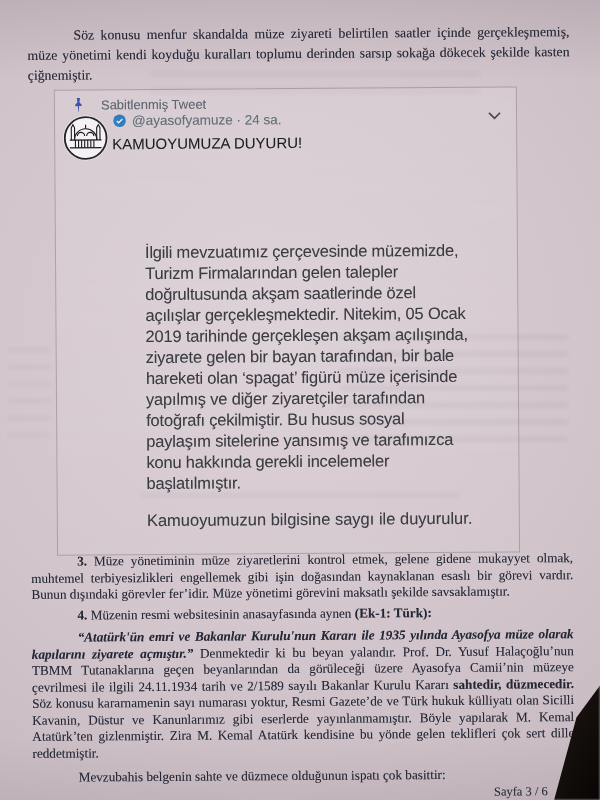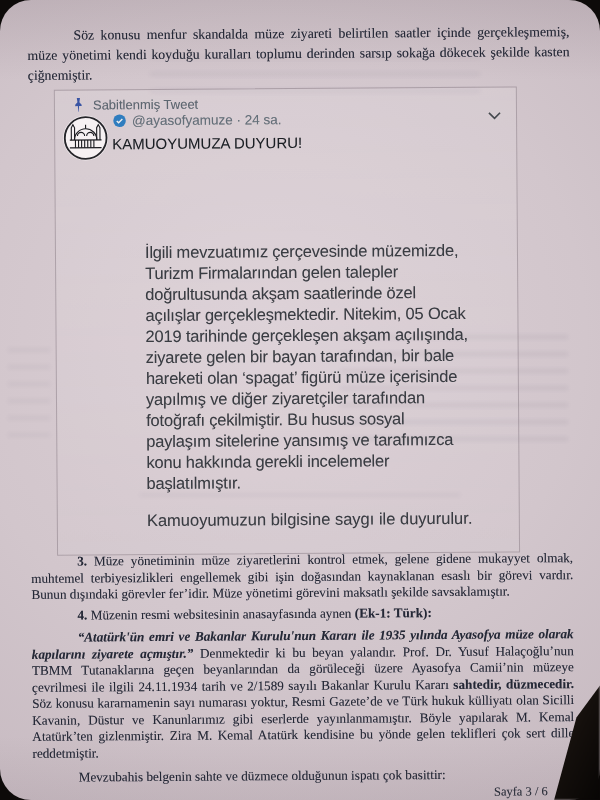--- a/index.html
+++ b/index.html
@@ -4,37 +4,36 @@
 <style>
   html,body{margin:0;padding:0;}
   body{width:600px;height:800px;overflow:hidden;background:#0d0a09;position:relative;}
 
   
   .photo{position:absolute;inset:0;
     background:
       linear-gradient(180deg, rgba(110,92,102,.16) 0%, rgba(110,92,102,0) 10%),
       linear-gradient(0deg, rgba(110,92,102,.10) 0%, rgba(110,92,102,0) 8%),
       radial-gradient(125% 95% at 45% 42%, #dbcfd5 0%, #d2c6cc 42%, #c6b9c0 75%, #b3a6ae 100%);
-    border-radius: 31px;
   }
 
   .sheet{position:absolute;inset:0;transform:rotate(-0.4deg);
     font-family:"Liberation Serif", serif;color:#242836;
     text-shadow:0 0 .6px rgba(40,42,60,.35);}
 
   .para{margin:0;text-align:justify;}
   .intro{position:absolute;left:30px;right:28px;top:24px;
     font-size:13.8px;line-height:20px;text-indent:46px;}
 
   
   .tweet-card{position:absolute;left:56px;top:88px;width:461px;height:464px;
     border:1px solid rgba(138,126,134,.55);
     background:linear-gradient(rgba(255,255,255,.10), rgba(255,255,255,.03));
     font-family:"Liberation Sans", sans-serif;text-shadow:0 0 .5px rgba(50,52,60,.25);}
-  .pin-row{position:absolute;left:17px;top:7px;display:flex;align-items:center;gap:8px;
+  .pin-row{position:absolute;left:17px;top:7px;display:flex;align-items:center;gap:16px;
     color:#5d6771;font-size:13px;}
   .avatar{position:absolute;left:8px;top:25px;width:45px;height:45px;border-radius:50%;
     background:#f2ecef;display:flex;align-items:center;justify-content:center;}
   .name-row{position:absolute;left:57px;top:23px;display:flex;align-items:center;gap:5px;white-space:nowrap;}
   .name{font-weight:bold;font-size:15px;color:#15181c;}
   .handle{font-size:13.5px;color:#64707a;}
   .headline{position:absolute;left:57px;top:45px;font-size:15px;color:#1b1f24;}
   .chevron{position:absolute;left:430px;top:18px;}
   .tweet-body{position:absolute;left:89px;top:152px;font-size:16.5px;line-height:21px;
     letter-spacing:-.2px;color:#393c42;white-space:pre;}

